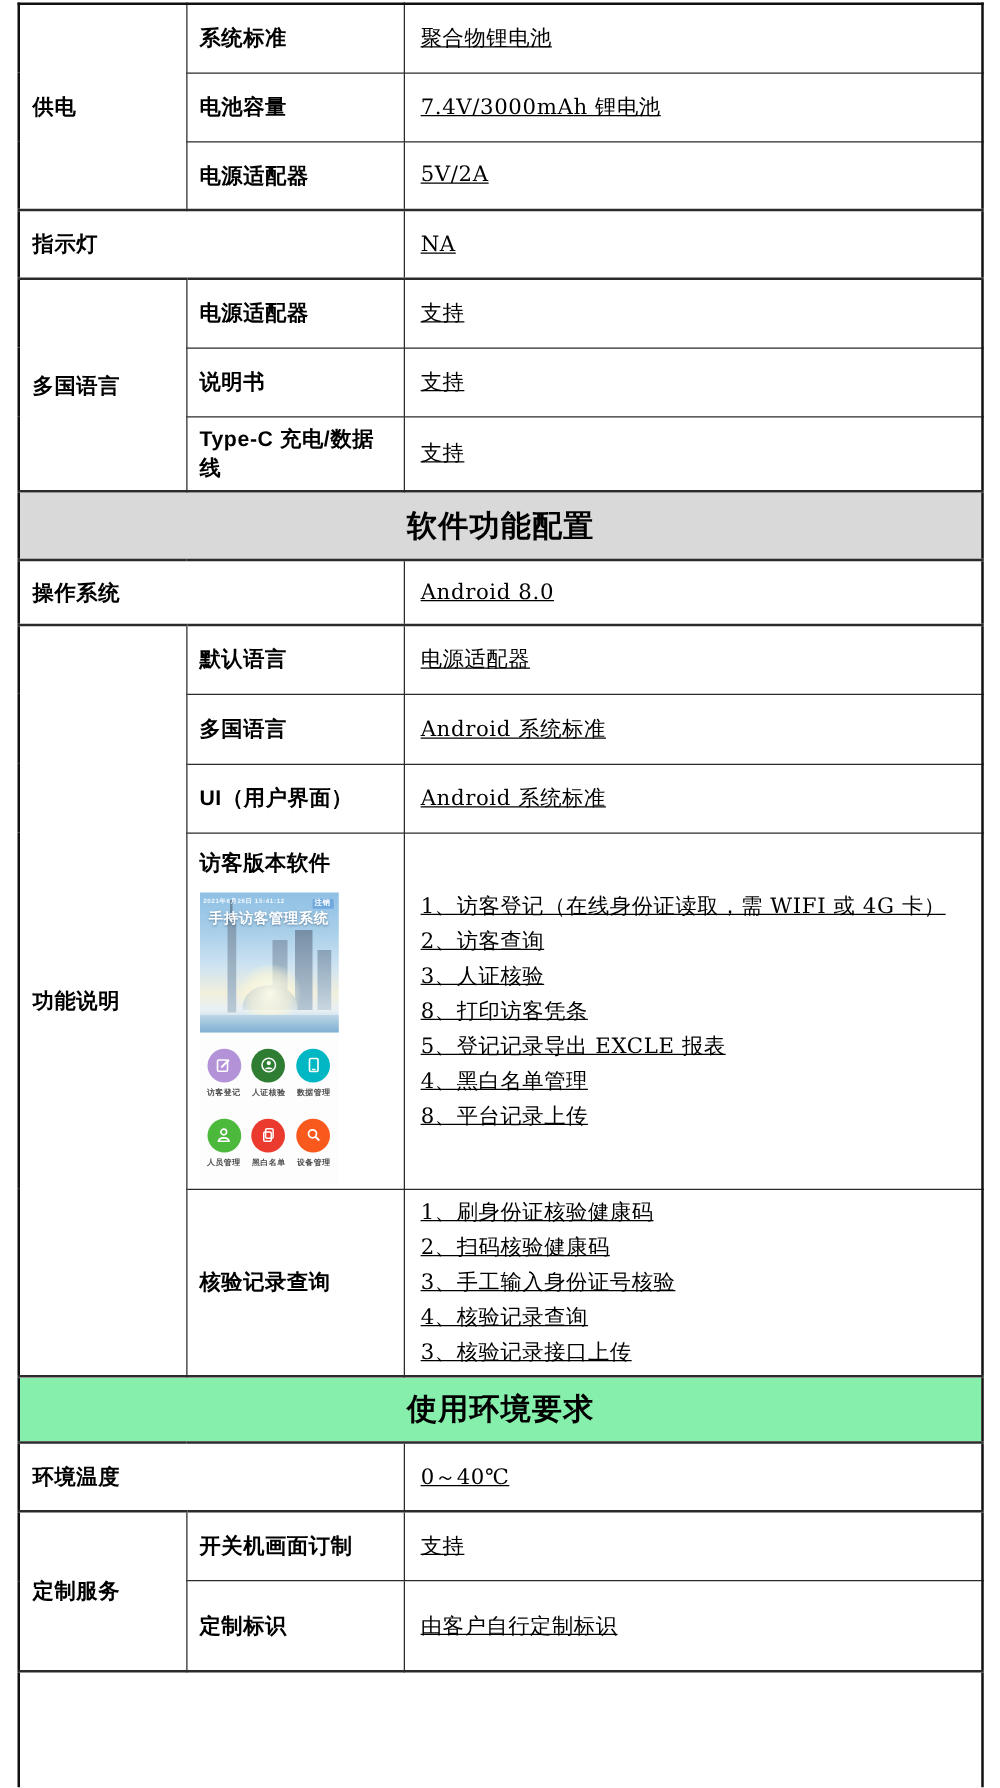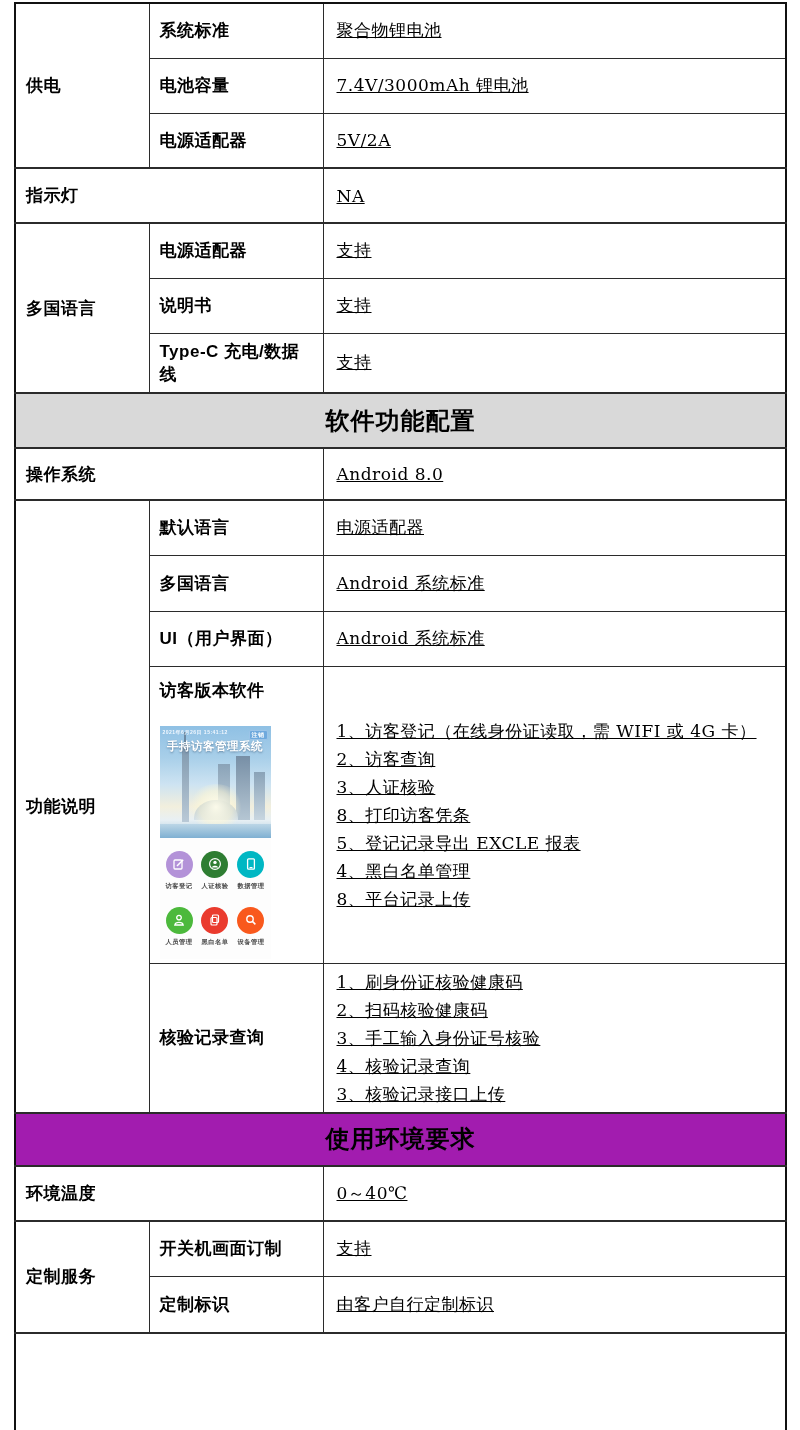--- a/index.html
+++ b/index.html
@@ -10,21 +10,21 @@
   table.spec td{border:1px solid #2b2b2b;vertical-align:middle;overflow:hidden;}
   tr.sect>td{border-top-width:2px;}
   td.lbl{font-weight:bold;font-size:17px;padding:4px 6px 4px 10px;
          font-family:"Liberation Sans","DejaVu Sans",sans-serif;letter-spacing:.5px;}
   td.val{font-size:17px;padding:4px 6px 4px 13px;
          font-family:"DejaVu Serif","Liberation Mono",serif;letter-spacing:.5px;text-decoration:underline;}
   td.hdrcell{font-weight:bold;font-size:24px;text-align:center;letter-spacing:1px;}
   td.top{vertical-align:top;padding-top:12px;}
   .lines div{line-height:28px;font-size:17px;white-space:nowrap;}
   
-  .phone{width:111px;margin:24px 0 0 0;position:relative;}
+  .phone{width:111px;margin:12px 0 0 0;position:relative;}
   .phone-header{position:relative;width:111px;height:112px;overflow:hidden;
     background:linear-gradient(180deg,#8fc0e4 0%,#a8cfe9 28%,#cde3f2 52%,#f2efdd 72%,#e8f0f4 84%,#9fc4dd 100%);}
   .sun{position:absolute;left:28px;top:58px;width:56px;height:46px;border-radius:50%;
        background:radial-gradient(circle,rgba(255,253,235,.95) 0%,rgba(255,248,214,.55) 45%,rgba(255,255,255,0) 70%);}
   .bldg{position:absolute;background:linear-gradient(180deg,#7e97ad,#b9c9d6);}
   .b1{left:22px;top:18px;width:7px;height:78px;}
   .b1:before{content:"";position:absolute;left:2px;top:-12px;width:2px;height:14px;background:#6d8aa3;}
   .b2{left:58px;top:38px;width:12px;height:56px;background:linear-gradient(180deg,#8aa3b8,#c3d2dd);}
   .b3{left:76px;top:30px;width:14px;height:64px;background:linear-gradient(180deg,#778fa6,#b5c6d3);}
   .b4{left:94px;top:46px;width:11px;height:48px;background:linear-gradient(180deg,#8aa3b8,#c8d6e0);}
@@ -210,34 +210,34 @@
             <div>1、刷身份证核验健康码</div>
             <div>2、扫码核验健康码</div>
             <div>3、手工输入身份证号核验</div>
             <div>4、核验记录查询</div>
             <div>3、核验记录接口上传</div>
           </div>
         </td>
       </tr>
 
       <tr class="sect" style="height:53px">
-        <td class="hdrcell" colspan="3" style="background-color: #a21caf;">使用环境要求</td>
+        <td class="hdrcell" colspan="3" style="background-color: #86efac;">使用环境要求</td>
       </tr>
 
       <tr class="sect" style="height:55px">
         <td class="lbl" colspan="2">环境温度</td>
         <td class="val">0～40℃</td>
       </tr>
 
       <tr class="sect" style="height:56px">
         <td class="lbl" rowspan="2">定制服务</td>
         <td class="lbl">开关机画面订制</td>
         <td class="val">支持</td>
       </tr>
-      <tr style="height:56px">
+      <tr style="height:72px">
         <td class="lbl">定制标识</td>
         <td class="val">由客户自行定制标识</td>
       </tr>
 
       <tr class="sect" style="height:100px">
         <td class="empty-cell" colspan="3"></td>
       </tr>
     </tbody>
   </table>
 </div>

